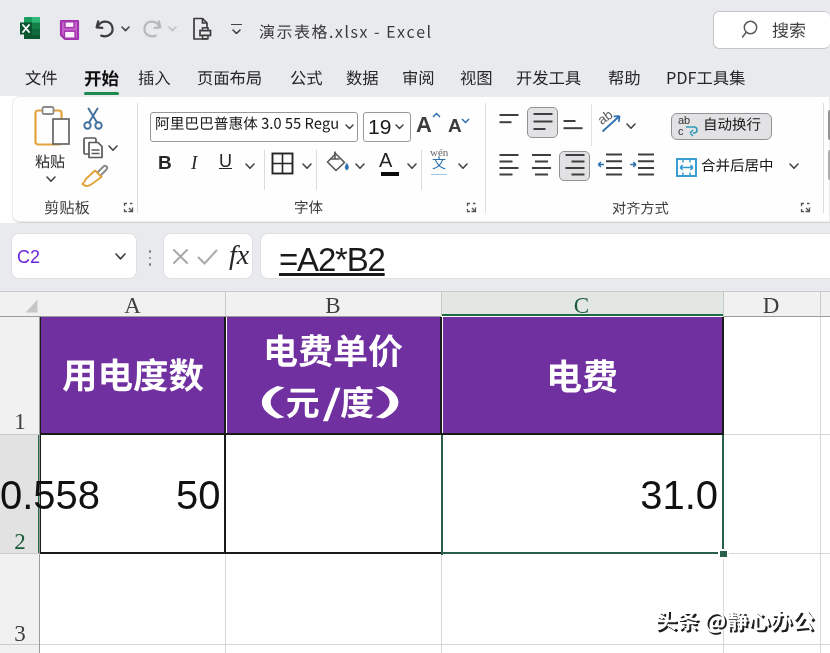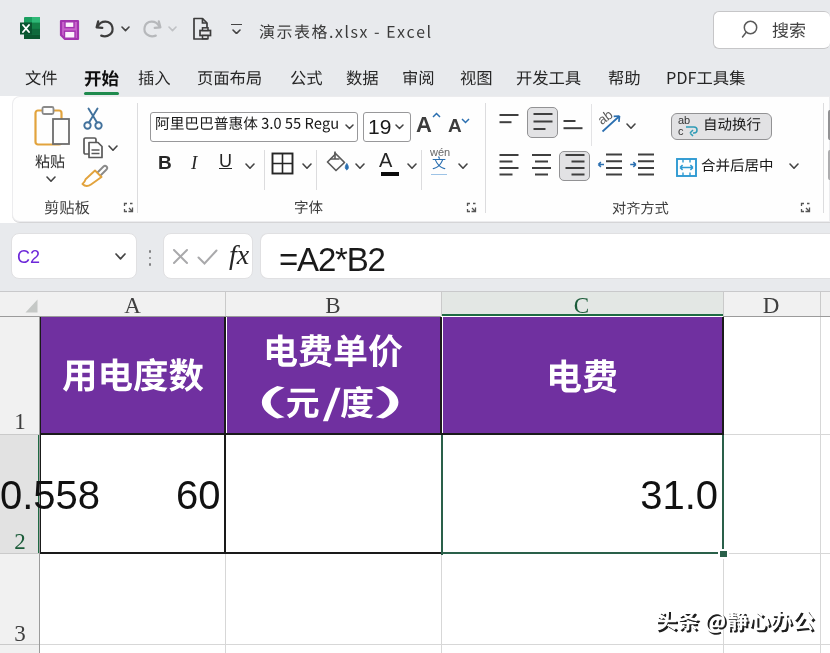--- a/index.html
+++ b/index.html
@@ -383,21 +383,21 @@
 </svg>
 <svg style="position:absolute;left:355px;top:163px" width="10" height="6.2" viewBox="0 0 10 6.2">
     <path d="M1 1 L5 5.2 L9 1" stroke="#444" stroke-width="1.6" fill="none" stroke-linecap="round" stroke-linejoin="round"></path>
   </svg>
 <div style="position:absolute;left:379px;top:149px;font-size:20px;color:#262626;">A</div>
 <div style="position:absolute;left:380.5px;top:171.5px;width:18px;height:4.8px;background:#0c0c0c;"></div>
 <svg style="position:absolute;left:407px;top:163px" width="10" height="6.2" viewBox="0 0 10 6.2">
     <path d="M1 1 L5 5.2 L9 1" stroke="#444" stroke-width="1.6" fill="none" stroke-linecap="round" stroke-linejoin="round"></path>
   </svg>
 <div style="position:absolute;left:421px;top:150px;width:1px;height:40px;background:#dcdcde;"></div>
-<div style="position:absolute;left:430px;top:146px;font-size:11px;color:#666;font-family:Liberation Sans, sans-serif;">wén</div>
+<div style="position:absolute;left:430px;top:146px;font-size:11px;color:#666;font-family:Liberation Serif, serif;">wén</div>
 <svg style="position:absolute;overflow:visible;left:432px;top:157px;" width="14.0" height="16.8" viewBox="0 -11.2 14.0 16.8">
     <g fill="#2b6fb0" transform="translate(0,0)">
       <g transform="translate(0.0,0) scale(0.014,-0.014)">
         <path d="M423 823C453 774 485 707 497 666L580 693C566 734 531 799 501 847ZM50 664V590H206C265 438 344 307 447 200C337 108 202 40 36 -7C51 -25 75 -60 83 -78C250 -24 389 48 502 146C615 46 751 -28 915 -73C928 -52 950 -20 967 -4C807 36 671 107 560 201C661 304 738 432 796 590H954V664ZM504 253C410 348 336 462 284 590H711C661 455 592 344 504 253Z"></path>
       </g>
     </g>
   </svg>
 <div style="position:absolute;left:431px;top:174px;width:16px;height:1.4px;background:#9dc3e6;"></div>
 <svg style="position:absolute;left:458px;top:163px" width="10" height="6.2" viewBox="0 0 10 6.2">
     <path d="M1 1 L5 5.2 L9 1" stroke="#444" stroke-width="1.6" fill="none" stroke-linecap="round" stroke-linejoin="round"></path>
@@ -565,21 +565,21 @@
 <div style="position:absolute;left:148.5px;top:263px;width:2.8px;height:2.8px;background:#808082;border-radius:50%;"></div>
 <div style="position:absolute;left:163px;top:233px;width:90px;height:46px;background:#fff;border-radius:8px;border:1px solid #e0e0e2;"></div>
 <svg style="position:absolute;left:172px;top:248px" width="17" height="17" viewBox="0 0 17 17">
     <path d="M2 2 L15 15 M15 2 L2 15" stroke="#a9a9ab" stroke-width="2" stroke-linecap="round"></path>
   </svg>
 <svg style="position:absolute;left:197px;top:249px" width="21" height="16" viewBox="0 0 21 16">
     <path d="M1.5 8.5 L7.5 14.5 L19.5 1.5" stroke="#a9a9ab" stroke-width="2" fill="none" stroke-linecap="round"></path>
   </svg>
 <div style="position:absolute;left:229px;top:240px;font-size:28px;line-height:30px;font-style:italic;font-family:'Liberation Serif',serif;color:#262626;">fx</div>
 <div style="position:absolute;left:260px;top:233px;width:570px;height:46px;background:#fff;border-radius:8px 0 0 8px;border:1px solid #e0e0e2;border-right:none;"></div>
-<div style="position:absolute;left:279px;top:243px;font-size:33px;line-height:33px;letter-spacing:-1.2px;color:#1a1a1a;">=A2*B2</div>
+<div style="position:absolute;left:279px;top:243px;font-size:33px;line-height:33px;letter-spacing:-1.2px;color:#1a1a1a;text-decoration:underline;">=A2*B2</div>
 <div style="position:absolute;left:0px;top:291px;width:830px;height:362px;background:#fff;"></div>
 <div style="position:absolute;left:0px;top:291px;width:830px;height:1px;background:#c9c9cb;"></div>
 <div style="position:absolute;left:40px;top:292px;width:790px;height:24px;background:#f1f1f1;"></div>
 <div style="position:absolute;left:0px;top:292px;width:40px;height:24px;background:#f1f1f1;"></div>
 <svg style="position:absolute;left:25px;top:299px" width="13" height="14" viewBox="0 0 13 14">
     <path d="M12.5 0.5 V13.5 H0.5 Z" fill="#c5c8c6"></path>
   </svg>
 <div style="position:absolute;left:441px;top:292px;width:282px;height:24px;background:#e3e7e4;"></div>
 <div style="position:absolute;left:441px;top:313.5px;width:282px;height:2.5px;background:#1e6b43;"></div>
 <div style="position:absolute;left:0px;top:294.5px;width:0;font-family:'Liberation Serif',serif;font-size:23px;line-height:23px;color:#3f3f3f;"></div>
@@ -682,21 +682,21 @@
       <g transform="translate(36.0,0) scale(0.036,-0.036)">
         <path d="M455 216C421 104 349 45 30 14C50 -11 73 -60 81 -88C435 -42 533 52 574 216ZM517 36C642 4 815 -52 900 -90L967 0C874 38 699 88 579 115ZM337 593C336 578 333 564 329 550H221L227 593ZM445 593H557V550H441C443 564 444 578 445 593ZM131 671C124 605 111 526 100 472H274C231 437 160 409 45 389C66 368 94 323 104 298C128 303 150 307 171 313V71H287V249H711V82H833V347H272C347 380 391 423 416 472H557V367H670V472H826C824 457 821 449 818 445C813 438 806 438 797 438C786 437 766 438 742 441C752 420 761 387 762 366C801 364 837 364 857 365C878 367 900 374 915 390C932 411 938 448 943 518C943 530 944 550 944 550H670V593H881V798H670V850H557V798H446V850H339V798H105V718H339V672L177 671ZM446 718H557V672H446ZM670 718H773V672H670Z"></path>
       </g>
     </g>
   </svg>
 <div style="position:absolute;left:440.5px;top:435px;width:2.6px;height:119.5px;background:#2a604a;"></div>
 <div style="position:absolute;left:721.7px;top:435px;width:2.8px;height:117px;background:#2a604a;"></div>
 <div style="position:absolute;left:441px;top:551.7px;width:283px;height:2.8px;background:#2a604a;"></div>
 <div style="position:absolute;left:717.5px;top:548.5px;width:11px;height:10.5px;background:#fff;"></div>
 <div style="position:absolute;left:720px;top:550.8px;width:6.6px;height:6.6px;background:#2a604a;"></div>
-<div style="position:absolute;left:0px;top:474.8px;width:220.5px;text-align:right;font-size:40px;color:#111;line-height:40px;">60</div>
+<div style="position:absolute;left:0px;top:474.8px;width:220.5px;text-align:right;font-size:40px;color:#111;line-height:40px;">50</div>
 <div style="position:absolute;left:0px;top:474.8px;width:435.2px;font-size:40px;color:#111;line-height:40px;">0.558</div>
 <div style="position:absolute;left:0px;top:474.8px;width:718px;text-align:right;font-size:40px;color:#111;line-height:40px;">31.0</div>
 <svg style="position:absolute;overflow:visible;left:656.8px;top:613.3px;" width="159.1" height="25.3" viewBox="0 -17.6 159.1 25.3">
     <g fill="#1f1f1f" transform="translate(0,0)">
       <g transform="translate(0.0,0) scale(0.022,-0.022)">
         <path d="M540 132C671 75 806 -10 883 -77L961 16C882 80 738 162 602 218ZM168 735C249 705 352 652 400 611L470 707C417 747 312 795 233 820ZM77 545C159 512 261 456 310 414L385 507C333 550 227 601 146 629ZM49 402V291H453C394 162 276 70 38 13C64 -13 94 -57 107 -88C393 -14 524 115 584 291H954V402H612C636 531 636 679 637 845H512C511 671 514 524 488 402Z"></path>
       </g>
       <g transform="translate(22.0,0) scale(0.022,-0.022)">
         <path d="M269 179C223 125 138 63 69 29C94 9 130 -31 148 -56C220 -13 311 67 364 137ZM627 118C691 64 769 -14 803 -66L894 2C856 54 776 128 711 178ZM633 667C597 629 553 596 504 567C451 596 405 630 368 667ZM357 852C307 761 210 666 62 599C90 581 129 538 147 510C199 538 245 568 286 600C318 568 352 539 389 512C280 468 155 440 27 424C48 397 71 348 81 317C233 341 380 381 506 443C620 387 752 350 901 329C915 360 947 410 972 436C844 450 727 475 625 513C706 569 773 640 820 726L739 774L718 769H450C464 788 477 807 489 827ZM437 379V298H142V196H437V31C437 20 433 17 421 16C408 16 363 16 328 17C343 -12 358 -56 363 -88C427 -88 476 -87 512 -70C549 -53 559 -25 559 29V196H869V298H559V379Z"></path>
       </g>

